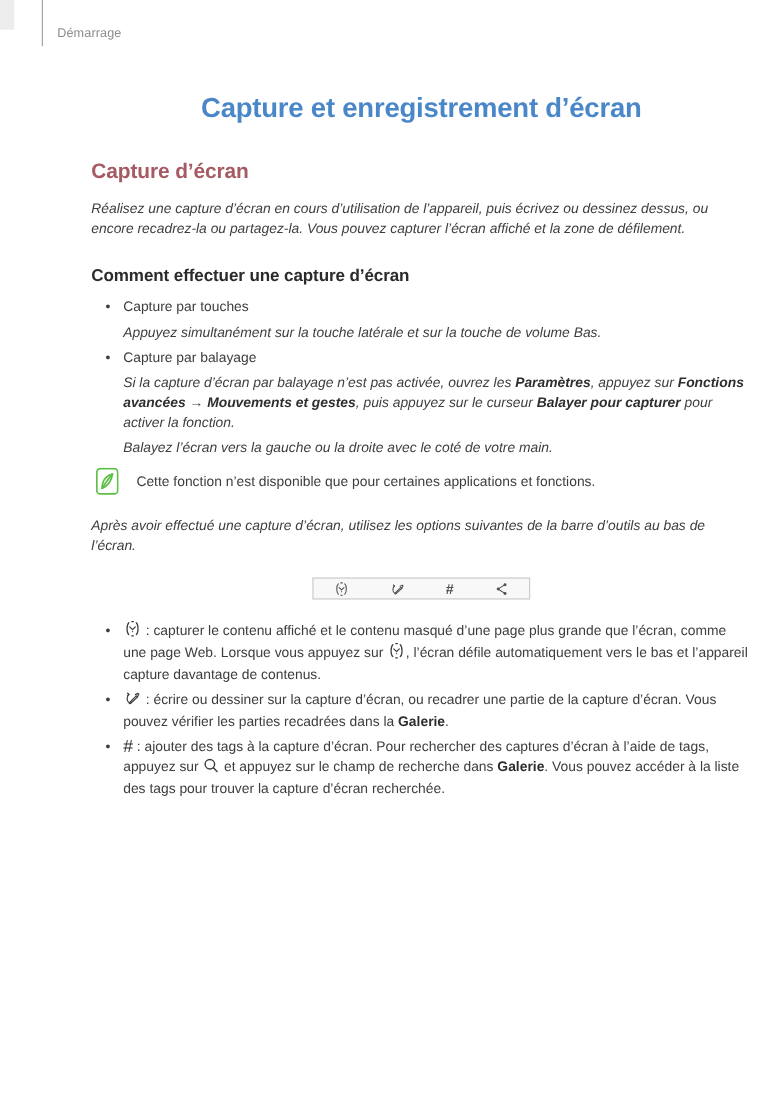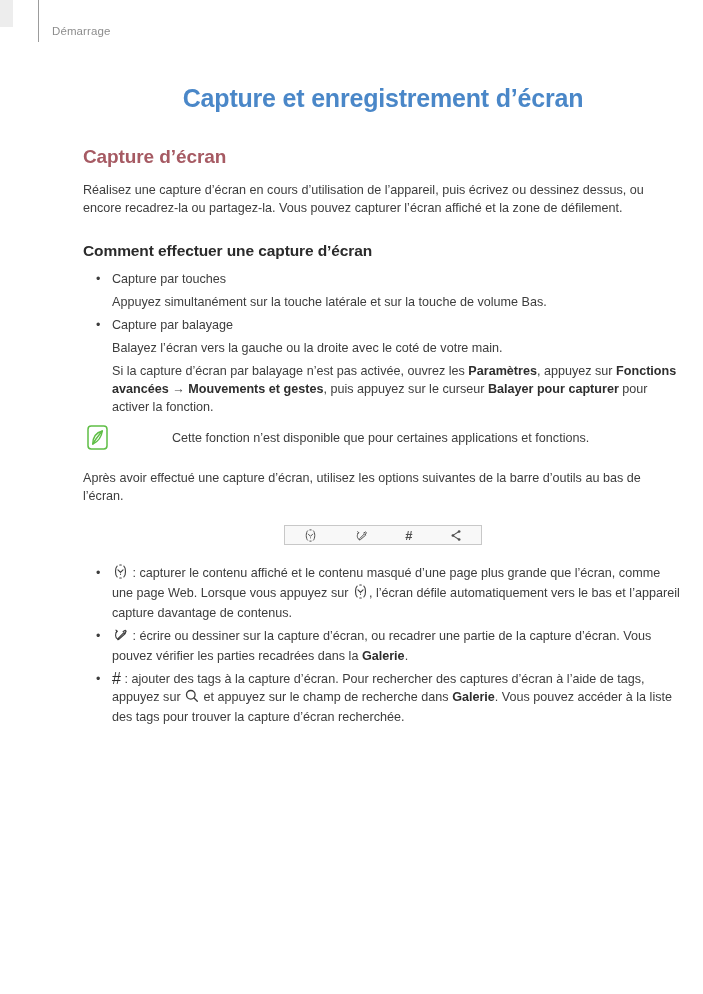--- a/index.html
+++ b/index.html
@@ -21,32 +21,32 @@
   }
   h2.sec-title {
     margin:0 0 13px; font-size:19px; line-height:22px; font-weight:700;
     color:#a65a63; letter-spacing:-0.1px;
   }
   h3.sub-title {
     margin:0 0 10px; font-size:15.5px; line-height:19px; font-weight:700;
     color:#2b2b2b; letter-spacing:-0.1px;
   }
   .txt { font-size:12.6px; line-height:18px; color:#3d3d3d; }
-  p { margin:0; }
+  p { margin:0;font-style:italic; }
   p.gap-lg { margin-bottom:24px; }
   p.gap-md { margin-bottom:10px; }
   b { color:#2e2e2e; }
 
   ul.blist { list-style:none; margin:0 0 0 0; padding:0; }
   ul.blist > li { display:flex; margin-bottom:5px; }
   .marker { flex:0 0 29px; padding-left:13px; box-sizing:border-box; color:#3d3d3d; }
   .li-body { flex:1; }
   .m-desc { margin-top:5px; }
 
-  .note-row { display:flex; align-items:center; margin:9px 0 19px;gap:48px; }
+  .note-row { display:flex; align-items:center; margin:9px 0 19px; }
   .note-icon { flex:0 0 22px; margin-left:4px; margin-right:15px; }
   .note-icon svg { display:block; }
 
   .toolbar {
     width:198px; height:20px; margin:20px auto 19px;
     display:flex; align-items:center; justify-content:space-around;
     border:1px solid #c8c8c8; background:#f8f8f8; box-sizing:border-box;
     color:#4f4f4f;
   }
   .toolbar .tb-icon { display:flex; align-items:center; }
@@ -124,22 +124,22 @@
         <span class="marker">•</span>
         <span class="li-body">
           <span>Capture par touches</span>
           <p class="m-desc">Appuyez simultanément sur la touche latérale et sur la touche de volume Bas.</p>
         </span>
       </li>
       <li>
         <span class="marker">•</span>
         <span class="li-body">
           <span>Capture par balayage</span>
+          <p class="m-desc"><span>Si la capture d’écran par balayage n’est pas activée, ouvrez les </span><b>Paramètres</b><span>, appuyez sur </span><b>Fonctions avancées</b><span> → </span><b>Mouvements et gestes</b><span>, puis appuyez sur le curseur </span><b>Balayer pour capturer</b><span> pour activer la fonction.</span></p>
           <p class="m-desc">Balayez l’écran vers la gauche ou la droite avec le coté de votre main.</p>
-          <p class="m-desc"><span>Si la capture d’écran par balayage n’est pas activée, ouvrez les </span><b>Paramètres</b><span>, appuyez sur </span><b>Fonctions avancées</b><span> → </span><b>Mouvements et gestes</b><span>, puis appuyez sur le curseur </span><b>Balayer pour capturer</b><span> pour activer la fonction.</span></p>
         </span>
       </li>
     </ul>
 
     <div class="note-row">
       <span class="note-icon">
         <svg width="21" height="25" viewBox="0 0 21 25">
             <use href="#ic-leaf"></use>
           </svg>
       </span>

